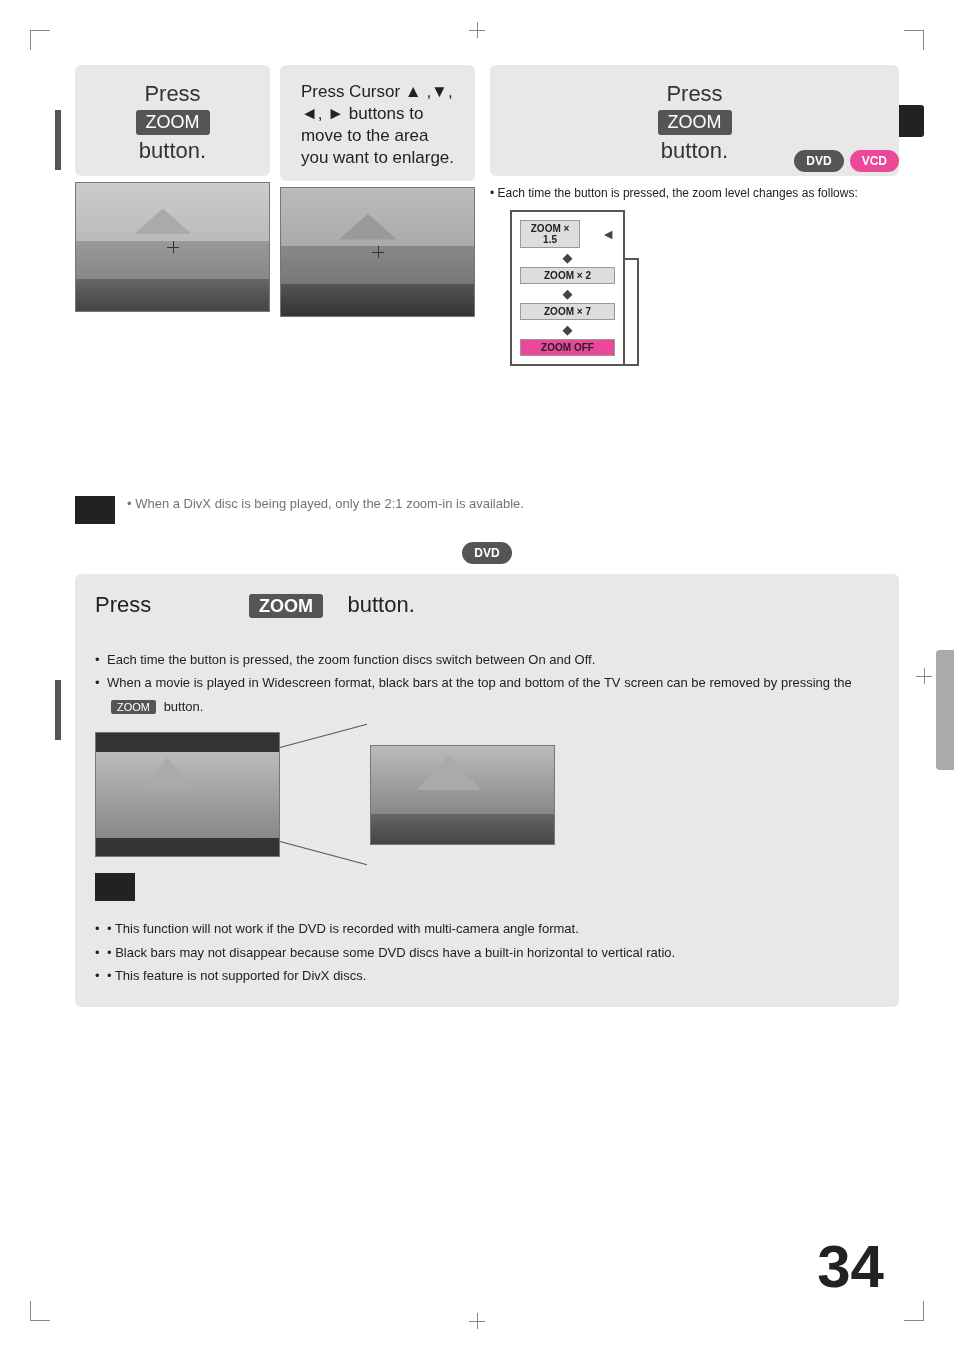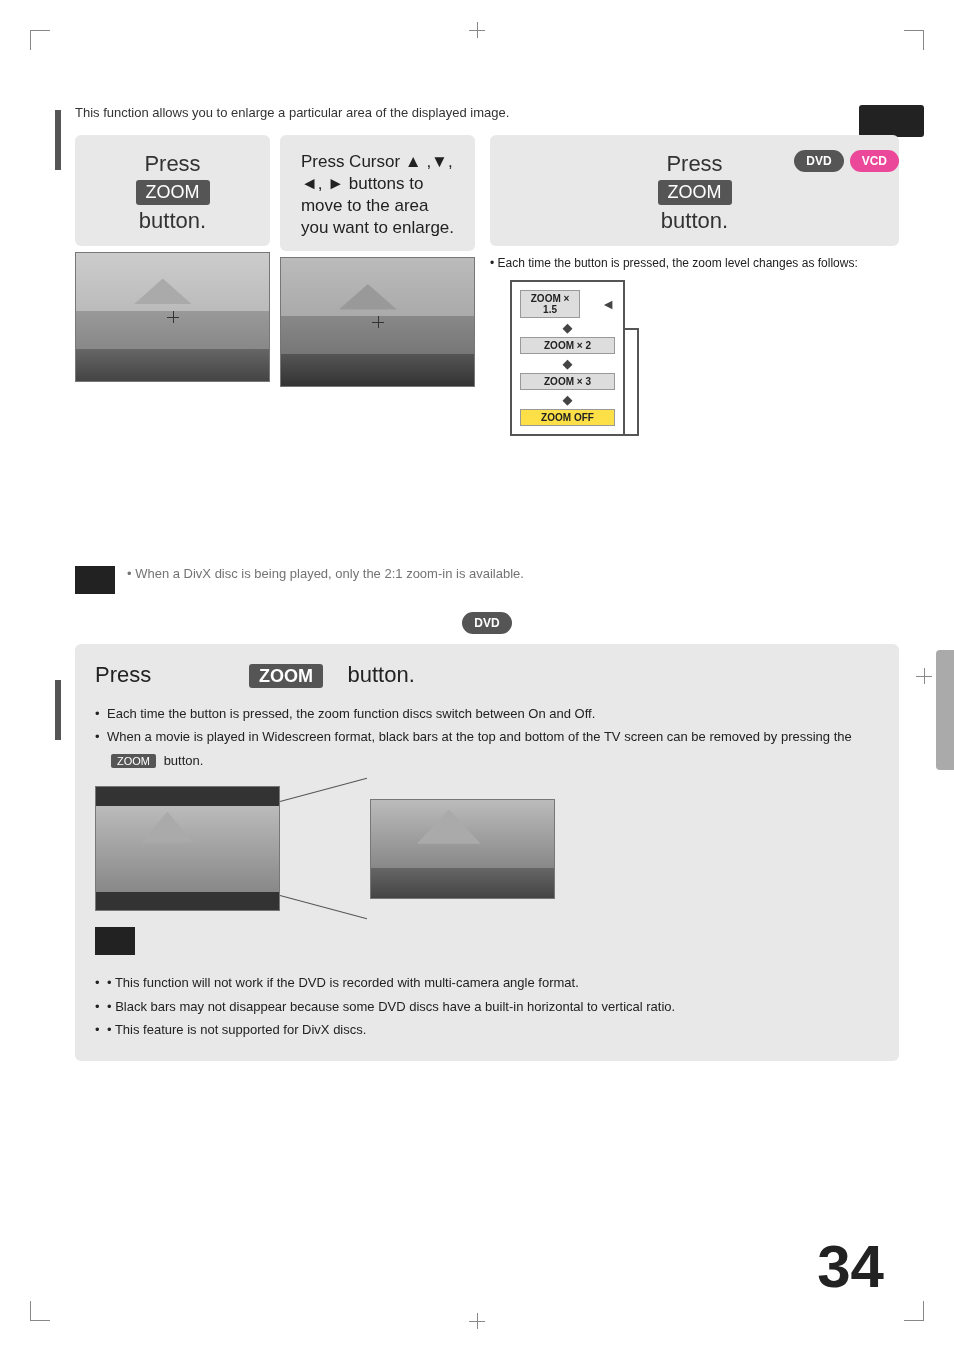--- a/index.html
+++ b/index.html
@@ -229,21 +229,21 @@
     
     .section2 {
       background: #e8e8e8;
       border-radius: 6px;
       padding: 18px 20px 20px 20px;
       margin-top: 8px;
     }
     .section2-title {
       font-size: 22px;
       color: #222;
-      margin-bottom: 14px;
+      margin-bottom: 30px;
     }
     .section2-bullets {
       font-size: 13px;
       color: #222;
       line-height: 1.8;
       margin-bottom: 14px;
     }
     .section2-bullets p {
       padding-left: 12px;
       position: relative;
@@ -333,21 +333,20 @@
 <div class="left-bar-2"></div>
 
 <div class="right-tab"></div>
 
 <div class="black-tab"></div>
 
 <div class="page-number">34</div>
 
 <div class="main-content">
 
-  <p class="intro-text">This function allows you to enlarge a particular area of the displayed image.</p>
 
   <div class="badges">
     <span class="badge badge-dvd">DVD</span>
     <span class="badge badge-vcd">VCD</span>
   </div>
 
   <div class="three-col-row">
 
     <div class="col-with-img instr-col1">
       <div class="instr-box">
@@ -407,27 +406,27 @@
 
           <div style="text-align:center;font-size:13px;color:#444;margin:1px 0;">◆</div>
 
           <div style="display:flex; align-items:center; margin:2px 0;">
             <div style="background:#ddd;border:1px solid #999;padding:2px 4px;font-size:10px;font-weight:bold;flex:1;text-align:center;">ZOOM × 2</div>
           </div>
 
           <div style="text-align:center;font-size:13px;color:#444;margin:1px 0;">◆</div>
 
           <div style="display:flex; align-items:center; margin:2px 0;">
-            <div style="background:#ddd;border:1px solid #999;padding:2px 4px;font-size:10px;font-weight:bold;flex:1;text-align:center;">ZOOM × 3</div>
+            <div style="background:#ddd;border:1px solid #999;padding:2px 4px;font-size:10px;font-weight:bold;flex:1;text-align:center;">ZOOM × 7</div>
           </div>
 
           <div style="text-align:center;font-size:13px;color:#444;margin:1px 0;">◆</div>
 
           <div style="display:flex; align-items:center; margin:2px 0;">
-            <div style="background:#fde047;border:1px solid #999;padding:2px 4px;font-size:10px;font-weight:bold;flex:1;text-align:center;">ZOOM OFF</div>
+            <div style="background:#ec4899;border:1px solid #999;padding:2px 4px;font-size:10px;font-weight:bold;flex:1;text-align:center;">ZOOM OFF</div>
           </div>
 
         </div>
 
         <div style="position:relative; left:115px; top:-108px; width:14px; height:108px; border-right:2px solid #555; border-top:2px solid #555; border-bottom:2px solid #555;"></div>
       </div>
 
     </div>
   </div>
 

